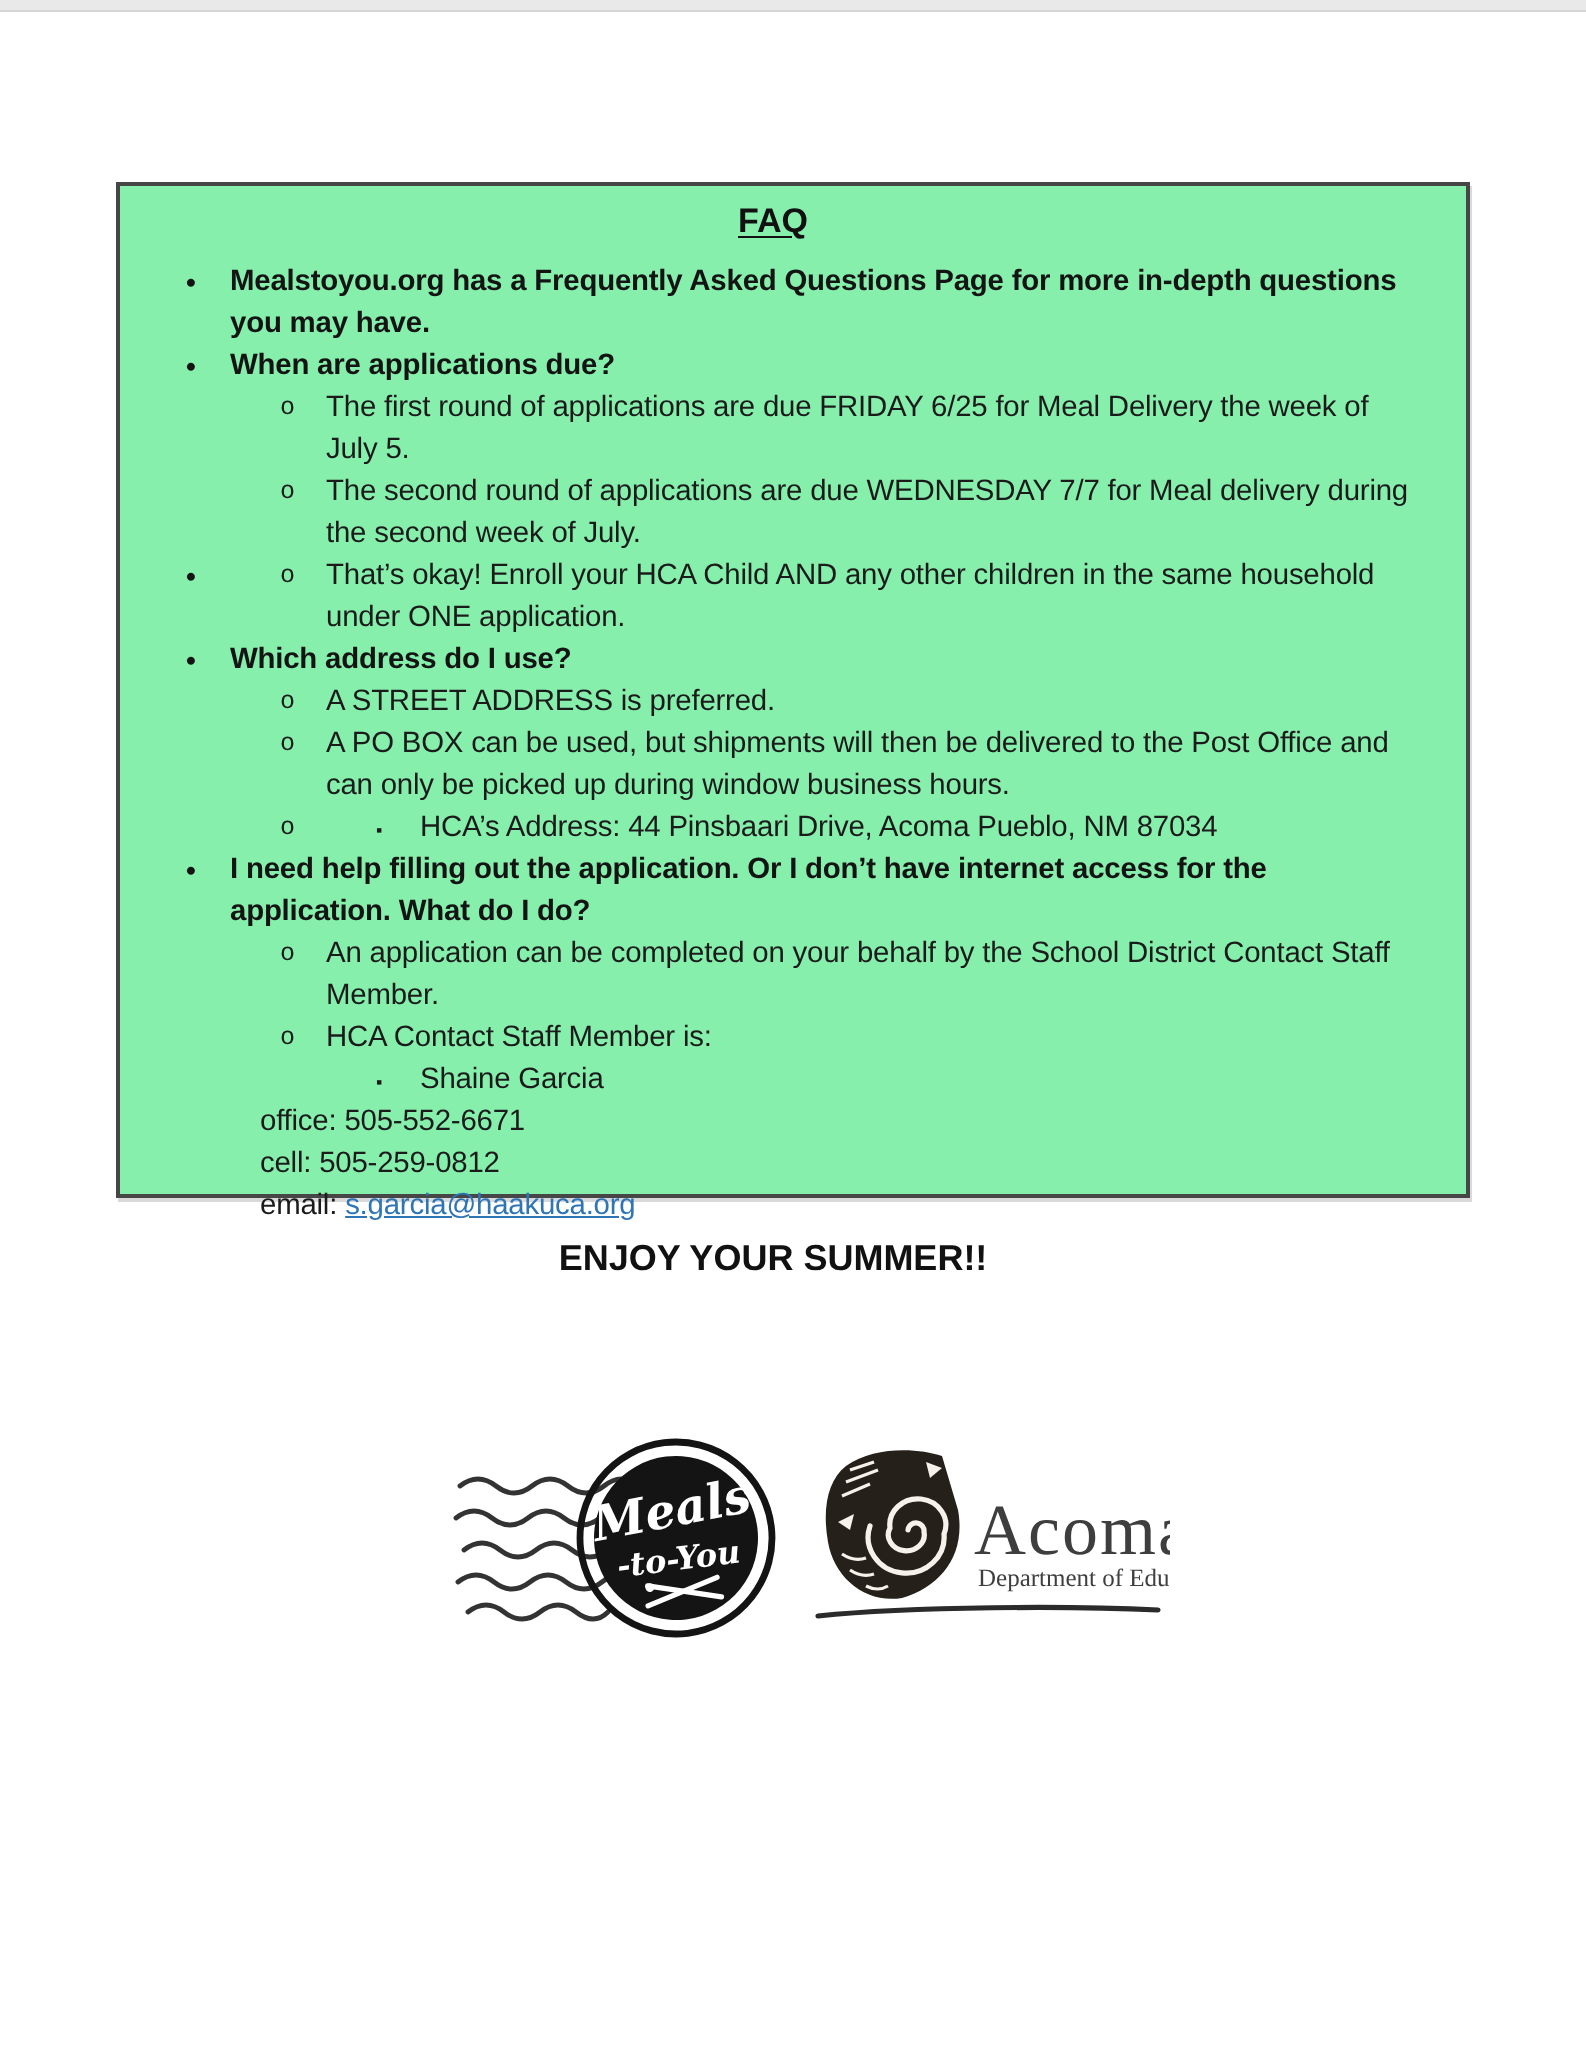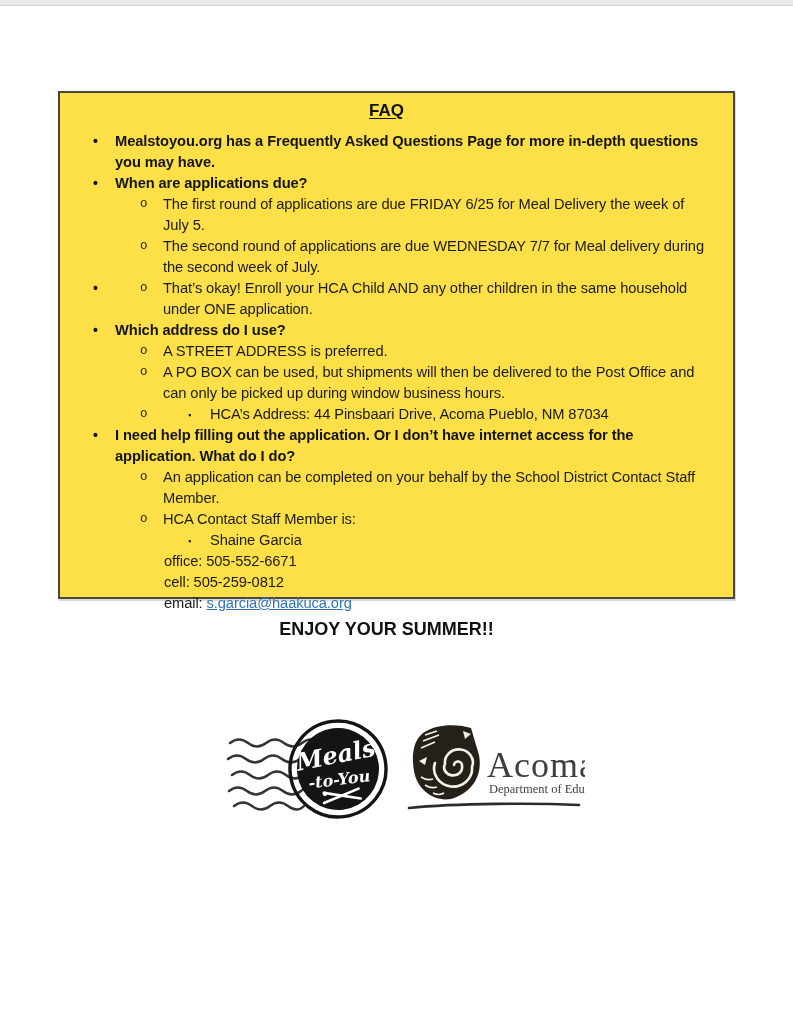--- a/index.html
+++ b/index.html
@@ -7,38 +7,38 @@
     width:793px;height:1023px;position:relative;background:#ffffff;
     font-family:"Liberation Sans","DejaVu Sans",sans-serif;
     color:#1b1b1b;overflow:hidden;
   }
   .top-band{
     position:absolute;left:0;top:0;width:793px;height:5px;
     background:#e9e9e9;border-bottom:1px solid #d6d6d6;
   }
   .faq-box{
     position:absolute;left:58px;top:91px;width:677px;height:508px;
-    border:2px solid #464646;box-sizing:border-box;background:#fde047;
+    border:2px solid #464646;box-sizing:border-box;background:#86efac;
     box-shadow:1px 2px 0 rgba(0,0,0,0.15);
     padding:6px 20px 0 0;
   }
   .doc-title{
     text-align:center;font-weight:bold;font-size:17px;color:#111;
     margin:2px 0 10px 0;
   }
   .doc-title span{text-decoration:underline;text-underline-offset:2px;}
   .li{position:relative;font-size:14.7px;line-height:21px;letter-spacing:-0.1px;}
   .li .m{position:absolute;top:0;}
   .l1{padding-left:55px;font-weight:bold;color:#141414;}
   .l1 .m{left:33px;font-size:14px;}
   .l2{padding-left:103px;font-weight:normal;}
   .l2 .m{left:80px;font-family:"Liberation Mono","DejaVu Sans Mono",monospace;font-size:12.5px;}
   .l3{padding-left:150px;font-weight:normal;}
   .l3 .m{left:128px;font-size:9px;top:1px;}
-  .plain{padding-left:104px;font-weight:normal;}
+  .plain{padding-left:70px;font-weight:normal;}
   a.email-link{color:#2e75b6;text-decoration:underline;cursor:pointer;}
   .closing{
     text-align:center;font-weight:bold;font-size:18px;color:#111;
     margin-top:5px;letter-spacing:0;
   }
   .logo{position:absolute;}
   #meals-logo{left:226px;top:705px;}
   #acoma-logo{left:397px;top:721px;}
 </style>
 </head>

